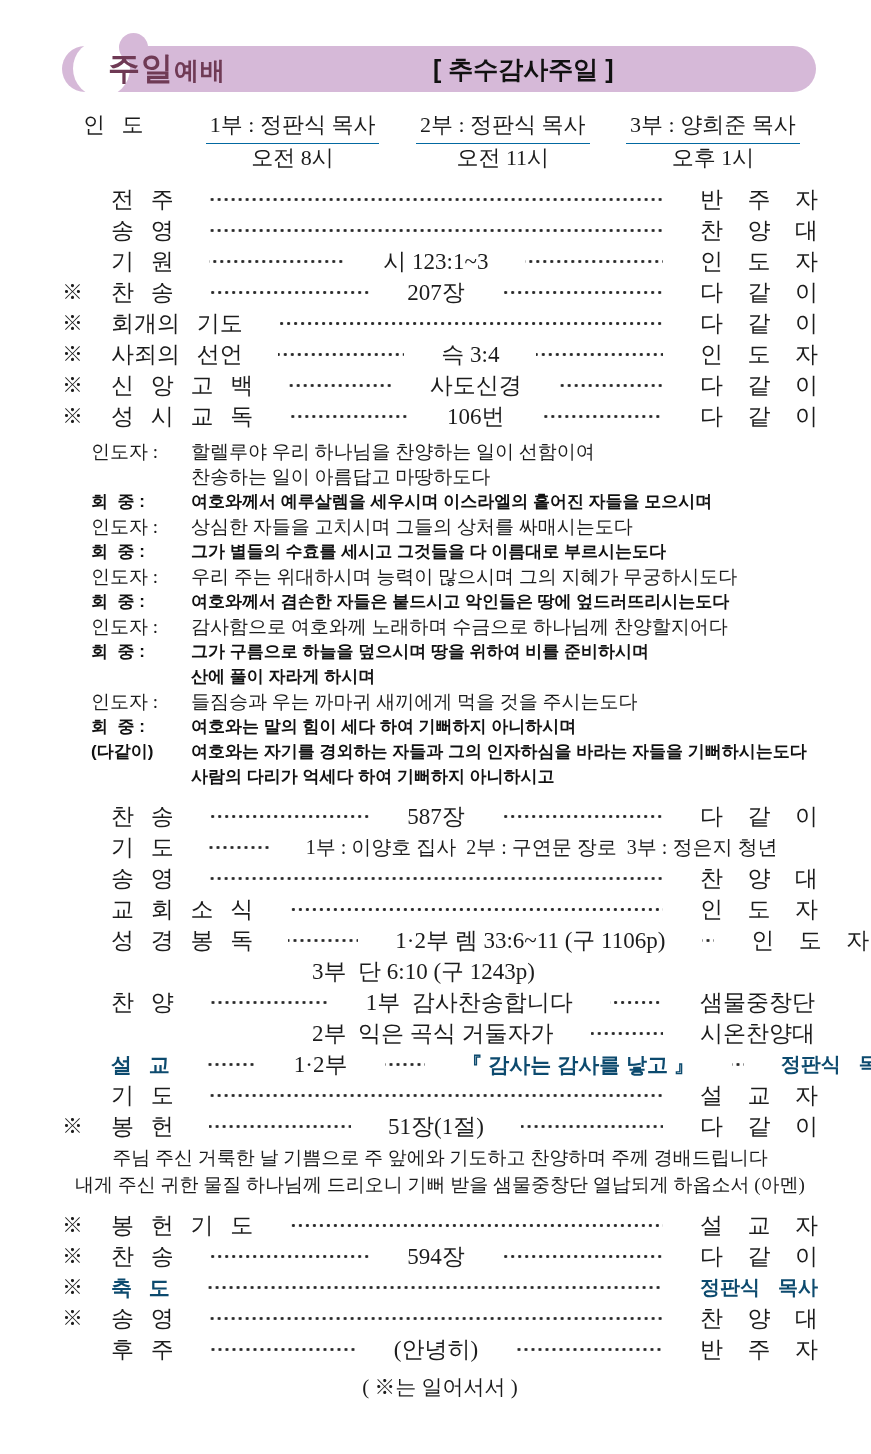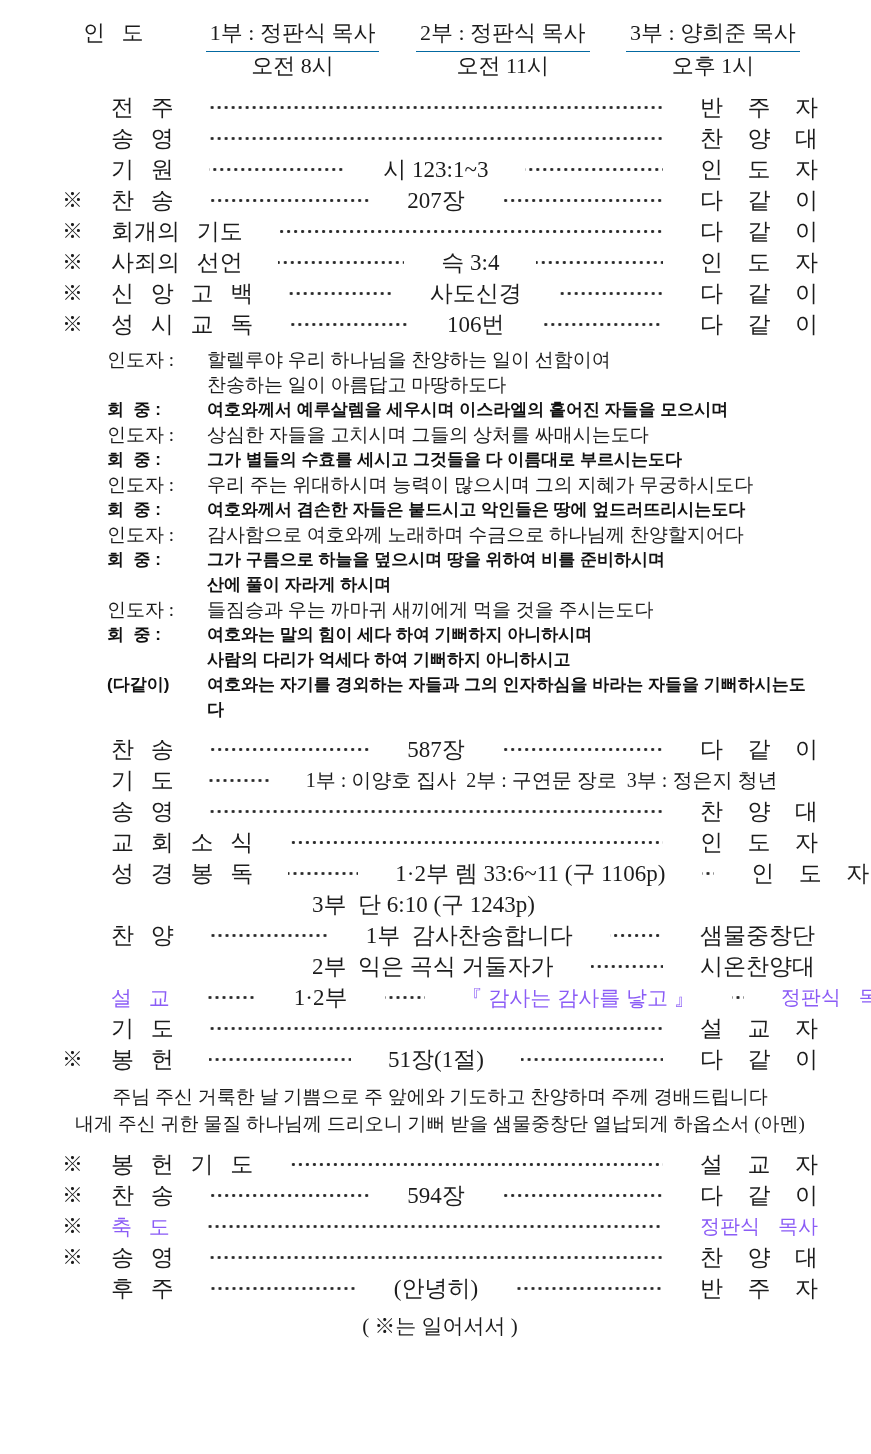--- a/index.html
+++ b/index.html
@@ -53,51 +53,59 @@
   .lcol .time{line-height:28px;white-space:pre;}
   
   .order{margin-top:12px;}
   .row{display:flex;align-items:center;line-height:31px;font-size:23px;white-space:nowrap;gap:28px;}
   .marker{flex:0 0 21px;width:21px;font-size:21px;}
   .label{white-space:pre;word-spacing:11px;}
   .ctext{white-space:pre;padding:0 2px;}
   .csmall{font-size:20px;}
   .gbold{
     font-family:"Liberation Sans","DejaVu Sans",sans-serif;
-    font-weight:normal;font-size:21px;color:#8b5cf6;
+    font-weight:bold;font-size:21px;color:#0c4a6e;
   }
   .dots{
     flex:1 1 30px;min-width:12px;height:3px;margin:0 7px;align-self:center;
     background-image:radial-gradient(circle,#2a2a2a 1.3px,transparent 1.7px);
     background-size:7px 3px;background-repeat:repeat-x;background-position:center;
   }
   .dots.fixed{flex-grow:0;flex-shrink:0;}
   .right{
     flex:0 0 118px;width:118px;margin-left:2px;
     text-align:justify;text-align-last:justify;
   }
   .right.gbold{font-size:20px;}
   
-  .reading{margin:7px 0 6px 45px;}
+  .reading{margin:7px 0 6px 29px;}
   .r-line{display:flex;font-size:19px;line-height:25px;}
   .r-speaker{flex:0 0 100px;white-space:pre;}
   .r-text{flex:1;}
   .r-bold{
     font-family:"Liberation Sans","DejaVu Sans",sans-serif;
     font-weight:bold;font-size:17px;color:#111;
   }
   
   .note-line{text-align:center;font-size:19px;line-height:27px;white-space:nowrap;}
   .footer{margin-top:8px;text-align:center;font-size:21px;line-height:28px;}
 </style>
 </head>
 <body>
 
 <div class="page">
 
+  <div class="banner">
+    <span class="circle-big"></span>
+    <span class="circle-small"></span>
+    <span class="title-wrap">
+      <span class="title-main">주일</span><span class="title-sub">예배</span>
+    </span>
+    <span class="bracket">[ 추수감사주일 ]</span>
+  </div>
 
   <div class="content">
 
     <div class="leader-row">
       <span class="marker"></span>
       <span class="label">인 도</span>
       <div class="lcols">
         <div class="lcol">
           <span class="top">1부 : 정판식 목사</span>
           <div class="time">오전 8시</div>
@@ -217,26 +225,26 @@
         </div>
         <div class="r-line">
           <span class="r-speaker">인도자 :</span>
           <span class="r-text">들짐승과 우는 까마귀 새끼에게 먹을 것을 주시는도다</span>
         </div>
         <div class="r-line r-bold">
           <span class="r-speaker">회  중 :</span>
           <span class="r-text">여호와는 말의 힘이 세다 하여 기뻐하지 아니하시며</span>
         </div>
         <div class="r-line r-bold">
+          <span class="r-speaker">(다같이)</span>
+          <span class="r-text">여호와는 자기를 경외하는 자들과 그의 인자하심을 바라는 자들을 기뻐하시는도다</span>
+        </div>
+        <div class="r-line r-bold">
           <span class="r-speaker"></span>
           <span class="r-text">사람의 다리가 억세다 하여 기뻐하지 아니하시고</span>
-        </div>
-        <div class="r-line r-bold">
-          <span class="r-speaker">(다같이)</span>
-          <span class="r-text">여호와는 자기를 경외하는 자들과 그의 인자하심을 바라는 자들을 기뻐하시는도다</span>
         </div>
       </div>
 
     <div class="order" id="order2">
         <div class="row">
           <span class="marker"></span>
           <span class="label">찬 송</span>
           <span class="dots"></span>
           <span class="ctext">587장</span>
           <span class="dots"></span>
@@ -303,21 +311,21 @@
         <div class="row">
           <span class="marker">※</span>
           <span class="label">봉 헌</span>
           <span class="dots"></span>
           <span class="ctext">51장(1절)</span>
           <span class="dots"></span>
           <span class="right">다 같 이</span>
         </div>
       </div>
 
-    <div style="margin-top:8px;">
+    <div style="margin-top:2px;">
       <div class="note-line">주님 주신 거룩한 날 기쁨으로 주 앞에와 기도하고 찬양하며 주께 경배드립니다</div>
       <div class="note-line">내게 주신 귀한 물질 하나님께 드리오니 기뻐 받을 샘물중창단 열납되게 하옵소서 (아멘)</div>
     </div>
 
     <div class="order" id="order3">
         <div class="row">
           <span class="marker">※</span>
           <span class="label">봉 헌 기 도</span>
           <span class="dots"></span>
           <span class="right">설 교 자</span>

